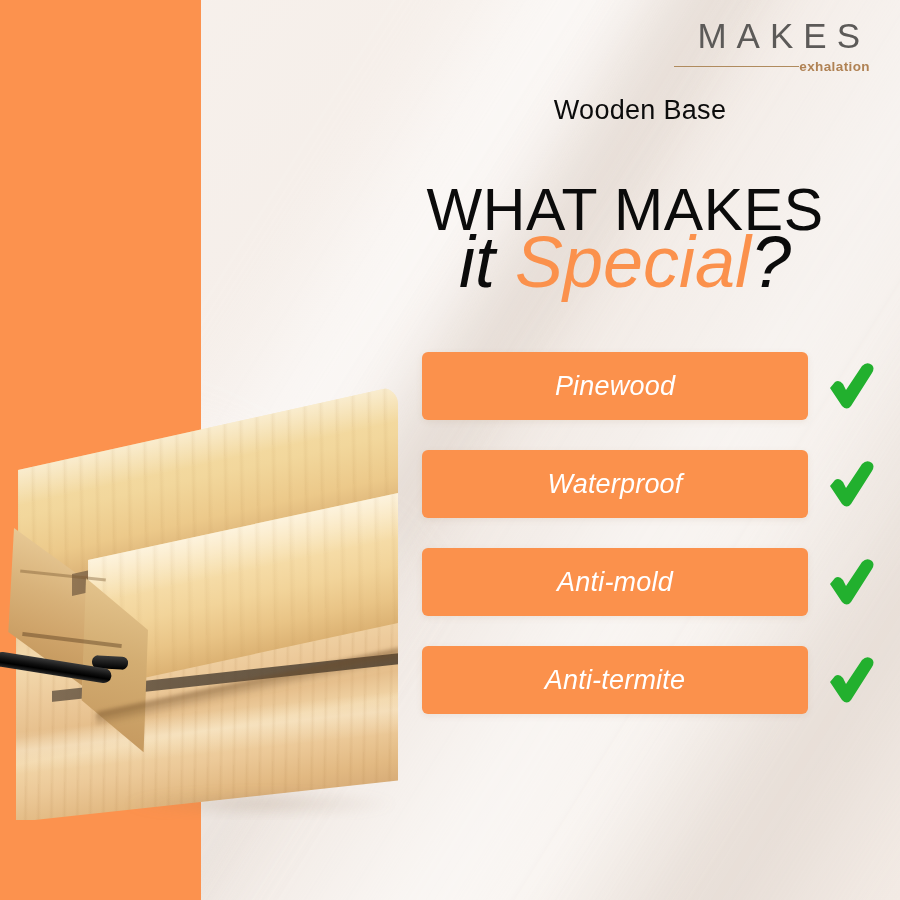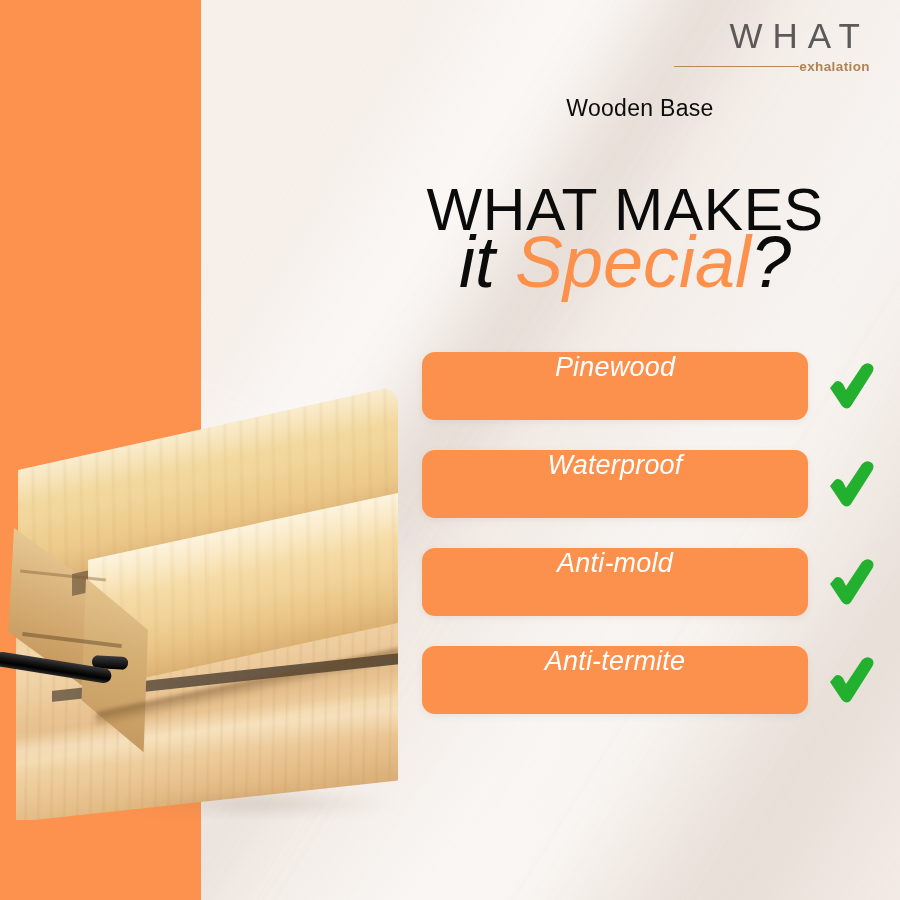--- a/index.html
+++ b/index.html
@@ -257,21 +257,21 @@
   .logo-sub{
     font-size:13.5px; color:#b08254; letter-spacing:.4px; font-weight:600;
   }
 
   
   .eyebrow{
     position:absolute;
     left:410px; top:95px;
     width:460px;
     text-align:center;
-    font-size:23px;
+    font-size:27px;
     color:#0c0c0c;
     letter-spacing:.3px;
   }
   .headline{
     position:absolute;
     left:380px; top:165px;
     width:490px;
     text-align:center;
     font-size:59px;
     color:#0b0b0b;
@@ -300,22 +300,22 @@
   .feature-row{
     position:relative;
     height:68px;
     margin-bottom:30px;
   }
   .pill{
     position:absolute;
     left:0; top:0;
     width:386px; height:68px;
     background:#fb914c;
-    border-radius:13px;
-    display:flex; align-items:flex-start; justify-content:center;
+    border-radius:6px;
+    display:flex; align-items:center; justify-content:center;
     box-shadow:0 2px 6px rgba(150,110,70,.10);
   }
   .pill-label{
     color:#ffffff;
     font-size:27px;
     font-style:italic;
     letter-spacing:.2px;
     white-space:nowrap;
   }
   .mark{
@@ -359,21 +359,21 @@
       <div class="wood-front-shadow"></div>
       <div class="cord-channel"></div>
       <div class="cord-channel-2"></div>
       <div class="cord-2"></div>
       <div class="cord"></div>
       <div class="prod-shadow"></div>
     </div>
   </div>
 
   <div class="logo">
-    <div class="logo-word">WHAT</div>
+    <div class="logo-word">MAKES</div>
     <div class="logo-sub-row">
       <span class="logo-rule"></span>
       <span class="logo-sub">exhalation</span>
     </div>
   </div>
 
   <div class="eyebrow">Wooden Base</div>
   <div class="headline">WHAT MAKES</div>
   <div class="headline-2"><span>it </span><span class="hl-special">Special</span><span>?</span></div>
 

